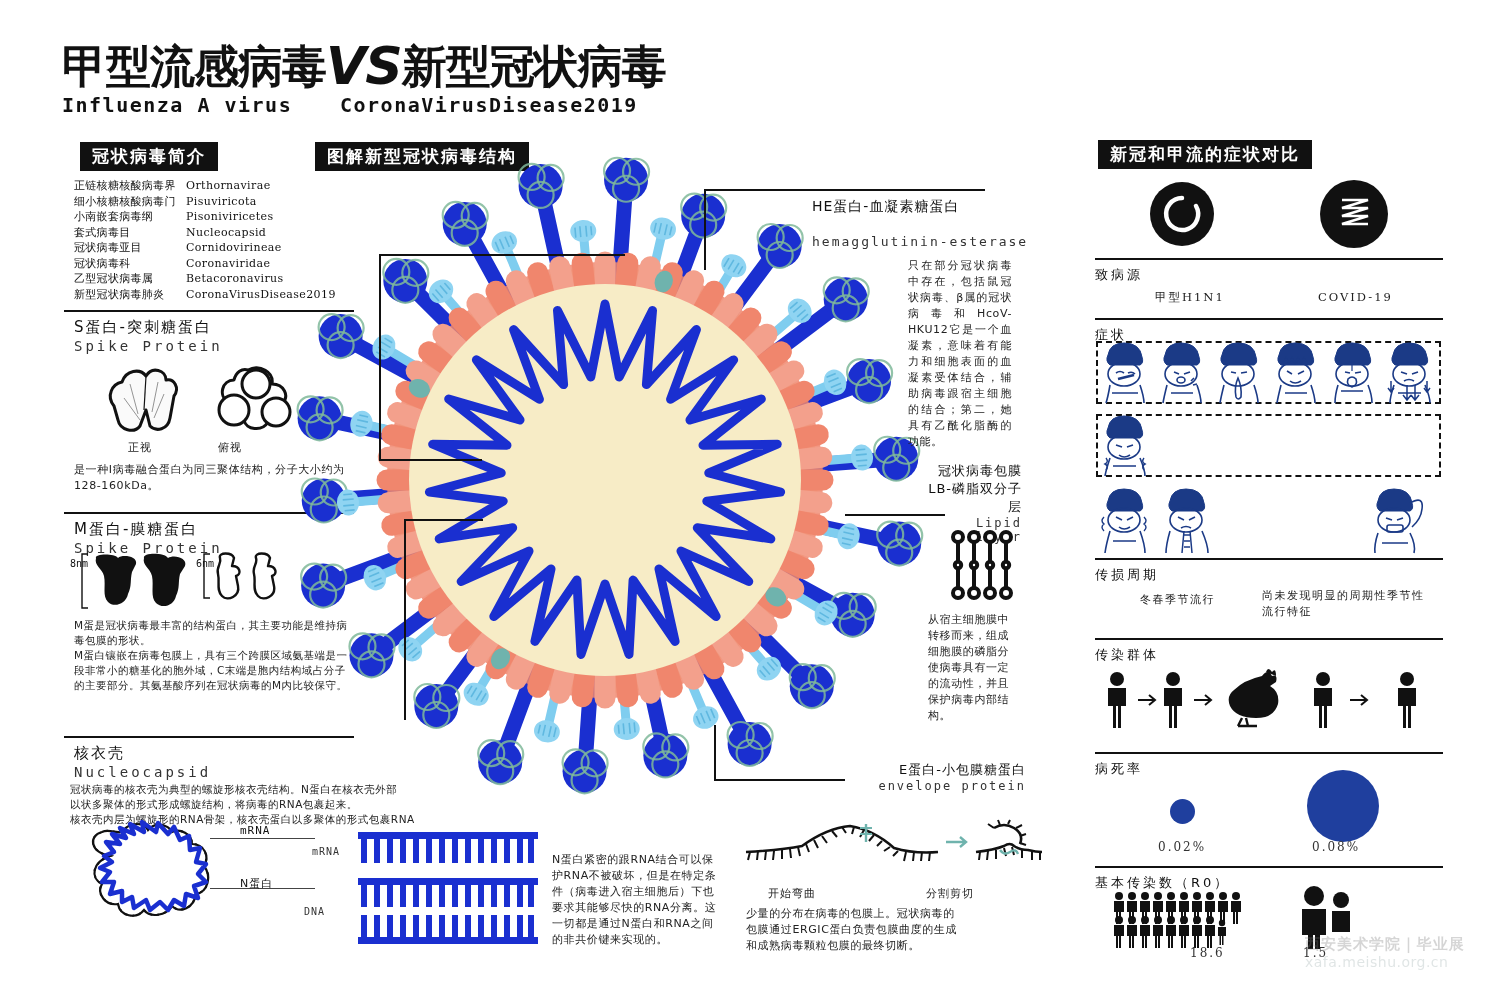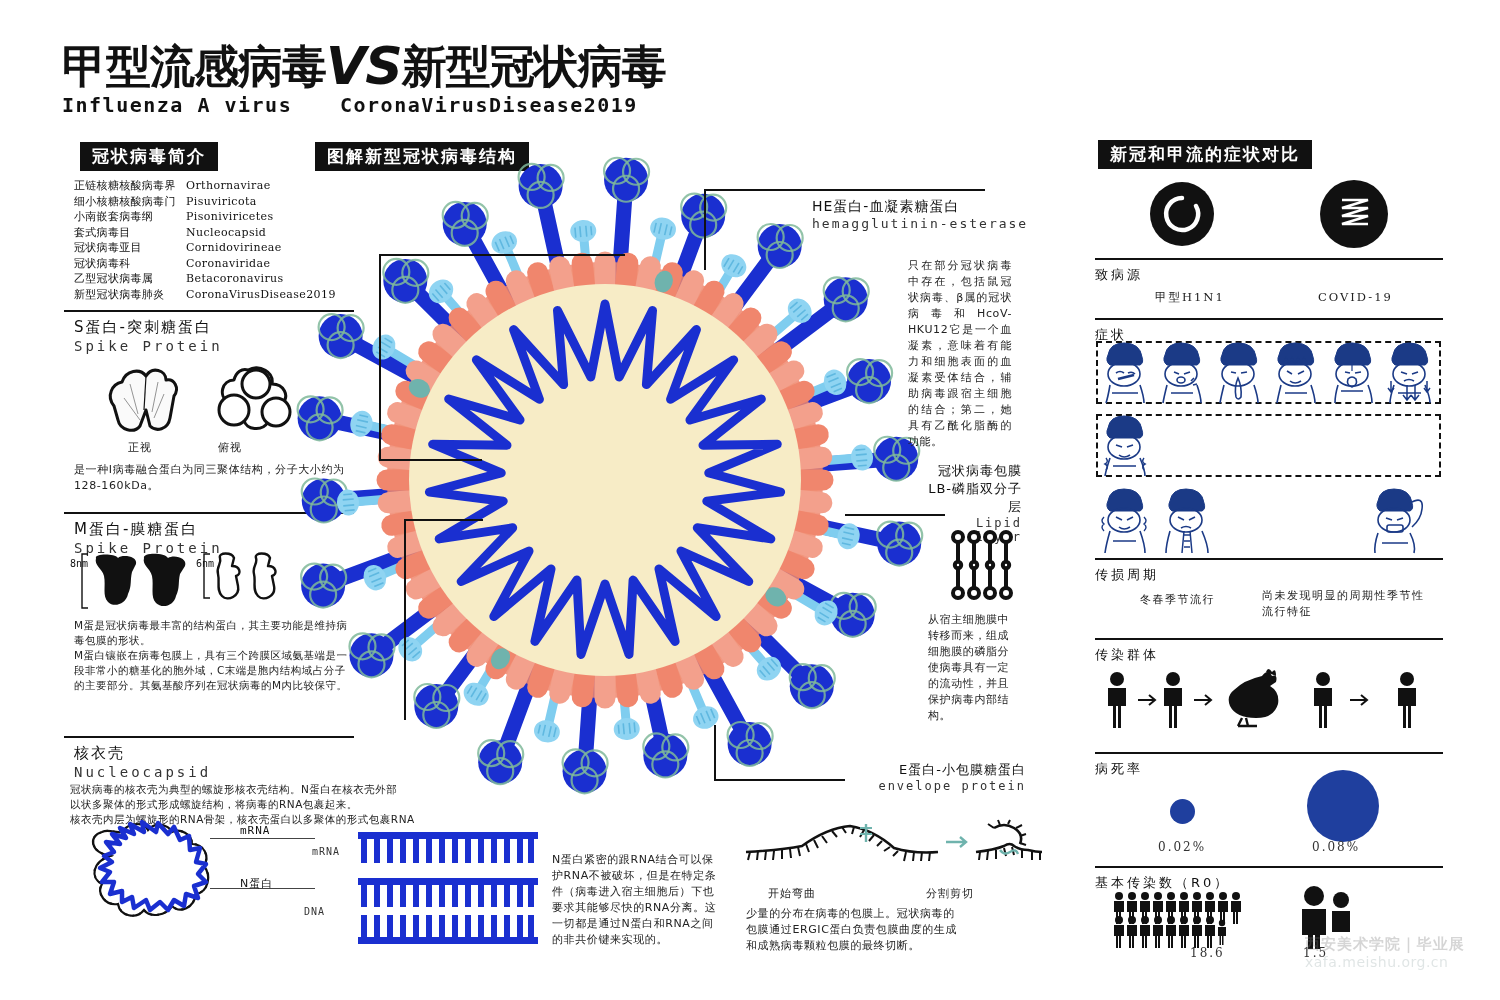--- a/index.html
+++ b/index.html
@@ -522,21 +522,21 @@
     <path d="M500 30 L700 30"></path>
     <path d="M197 300 L95 300 L95 95 L340 95"></path>
     <path d="M560 355 L660 355"></path>
     <path d="M430 565 L430 620 L560 620"></path>
     <path d="M198 360 L120 360 L120 560"></path>
   </g>
 </svg>
 
 <div class="abs" style="left:812px;top:198px;">
   <div class="cn" style="font-size:14px;letter-spacing:1px;">HE蛋白-血凝素糖蛋白</div>
-  <div class="mono" style="font-size:13px;letter-spacing:2px;color:#333;margin-top:0;">hemagglutinin-esterase</div>
+  <div class="mono" style="font-size:13px;letter-spacing:2px;color:#333;margin-top:18px;">hemagglutinin-esterase</div>
 </div>
 <div class="abs cn body-cn" style="left:908px;top:258px;width:104px;text-align:justify;">只在部分冠状病毒中存在，包括鼠冠状病毒、β属的冠状病毒和HcoV-HKU12它是一个血凝素，意味着有能力和细胞表面的血凝素受体结合，辅助病毒跟宿主细胞的结合；第二，她具有乙酰化脂酶的功能。</div>
 
 <div class="abs" style="left:918px;top:462px;width:104px;text-align:right;">
   <div class="cn" style="font-size:13px;letter-spacing:1px;">冠状病毒包膜</div>
   <div class="cn" style="font-size:13px;letter-spacing:1px;">LB-磷脂双分子层</div>
   <div class="mono" style="font-size:12px;letter-spacing:2px;color:#333;">Lipid bilayer</div>
 </div>
 <svg class="abs" style="left:950px;top:530px;" width="64" height="70" viewBox="0 0 64 70">
   <g stroke="#111" stroke-width="4" fill="none">

